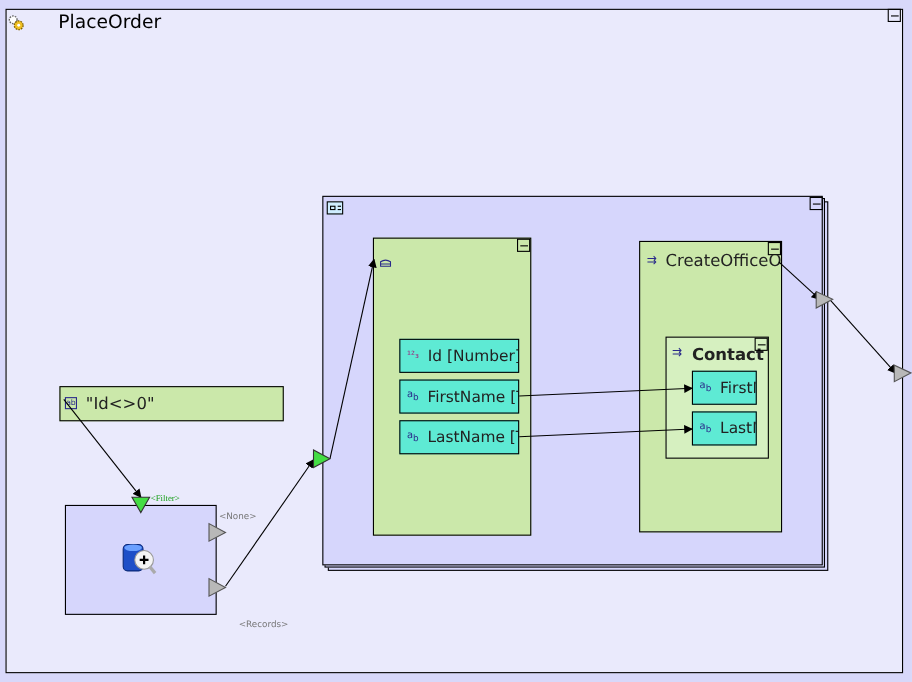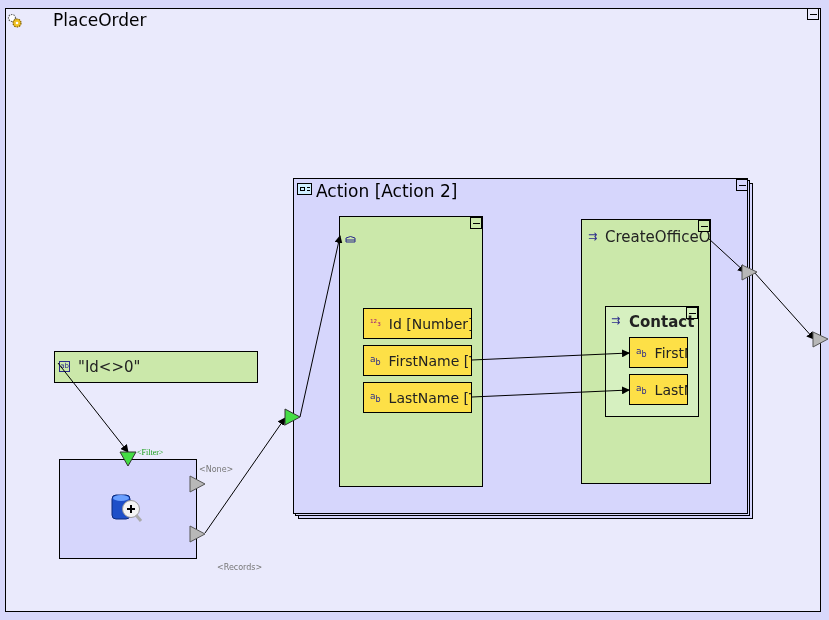--- a/index.html
+++ b/index.html
@@ -4,21 +4,21 @@
 <style>
   * { box-sizing: border-box; margin: 0; padding: 0; }
   html, body { width: 829px; height: 620px; overflow: hidden; }
   body { background: #d8d8fa; font-family: "DejaVu Sans", sans-serif; position: relative; }
   .abs { position: absolute; }
   #canvas { left: 5px; top: 8px; width: 816px; height: 604px; background: #eaeafc; border: 1px solid #000; }
   .collapse { position: absolute; width: 12px; height: 12px; border: 1px solid #000; background: transparent; }
   .collapse::after { content: ""; position: absolute; left: 2px; top: 5px; width: 7px; height: 1px; background: #000; }
   .title { position: absolute; white-space: nowrap; color: #000; gap: 28px; }
   .green-box { position: absolute; background: #cbe8aa; border: 1px solid #000; }
-  .field { position: absolute; background: #fde047; border: 1px solid #000; font-size: 14px; color: #222; white-space: nowrap; overflow: hidden; display: flex; align-items: center; }
+  .field { position: absolute; background: #5eead4; border: 1px solid #000; font-size: 14px; color: #222; white-space: nowrap; overflow: hidden; display: flex; align-items: center; }
   .ab { font-size: 9px; color: #2a2a8a; margin: 0 8px 0 6px; line-height: 1; }
   .ab sub { font-size: 8px; }
   .port-label { position: absolute; font-size: 8px; color: #777; white-space: nowrap; }
   svg.overlay { position: absolute; left: 0; top: 0; width: 829px; height: 620px; pointer-events: none; }
 </style>
 </head>
 <body>
 
 <div id="canvas" class="abs"></div>
 
@@ -56,21 +56,20 @@
 <span class="port-label" style="left:217px; top:515px;margin-top:48px;">&lt;Records&gt;</span>
 
 <div class="abs" style="left:298px; top:183px; width:455px; height:336px; border:1px solid #000; background:#d6d6fc;"></div>
 <div class="abs" style="left:295px; top:180px; width:455px; height:336px; border:1px solid #000; background:#d6d6fc;"></div>
 <div class="abs" style="left:293px; top:178px; width:455px; height:336px; border:1px solid #000; background:#d6d6fc;">
   <span style="position:absolute; left:3px; top:4px; width:15px; height:12px; border:1px solid #000; background:#cfeeff;">
     <span style="position:absolute; left:2px; top:3px; width:5px; height:4px; border:1px solid #000;"></span>
     <span style="position:absolute; left:9px; top:3px; width:3px; height:1px; background:#000;"></span>
     <span style="position:absolute; left:9px; top:6px; width:3px; height:1px; background:#000;"></span>
   </span>
-  <span class="title" style="left:22px; top:2px; font-size:17px;">Action [Action 2]</span>
   <div class="collapse" style="left:442px; top:0px;"></div>
 </div>
 
 <div class="green-box" style="left:339px; top:216px; width:144px; height:271px;">
   <span style="position:absolute; left:5px; top:11px; width:11px; height:8px;">
     <svg width="11" height="8" viewBox="0 0 11 8">
         <path d="M1 7 V3 Q5.5 0 10 3 V7 Z" fill="none" stroke="#2a2a8a"></path>
         <line x1="1" y1="5" x2="10" y2="5" stroke="#2a2a8a"></line>
       </svg>
   </span>

